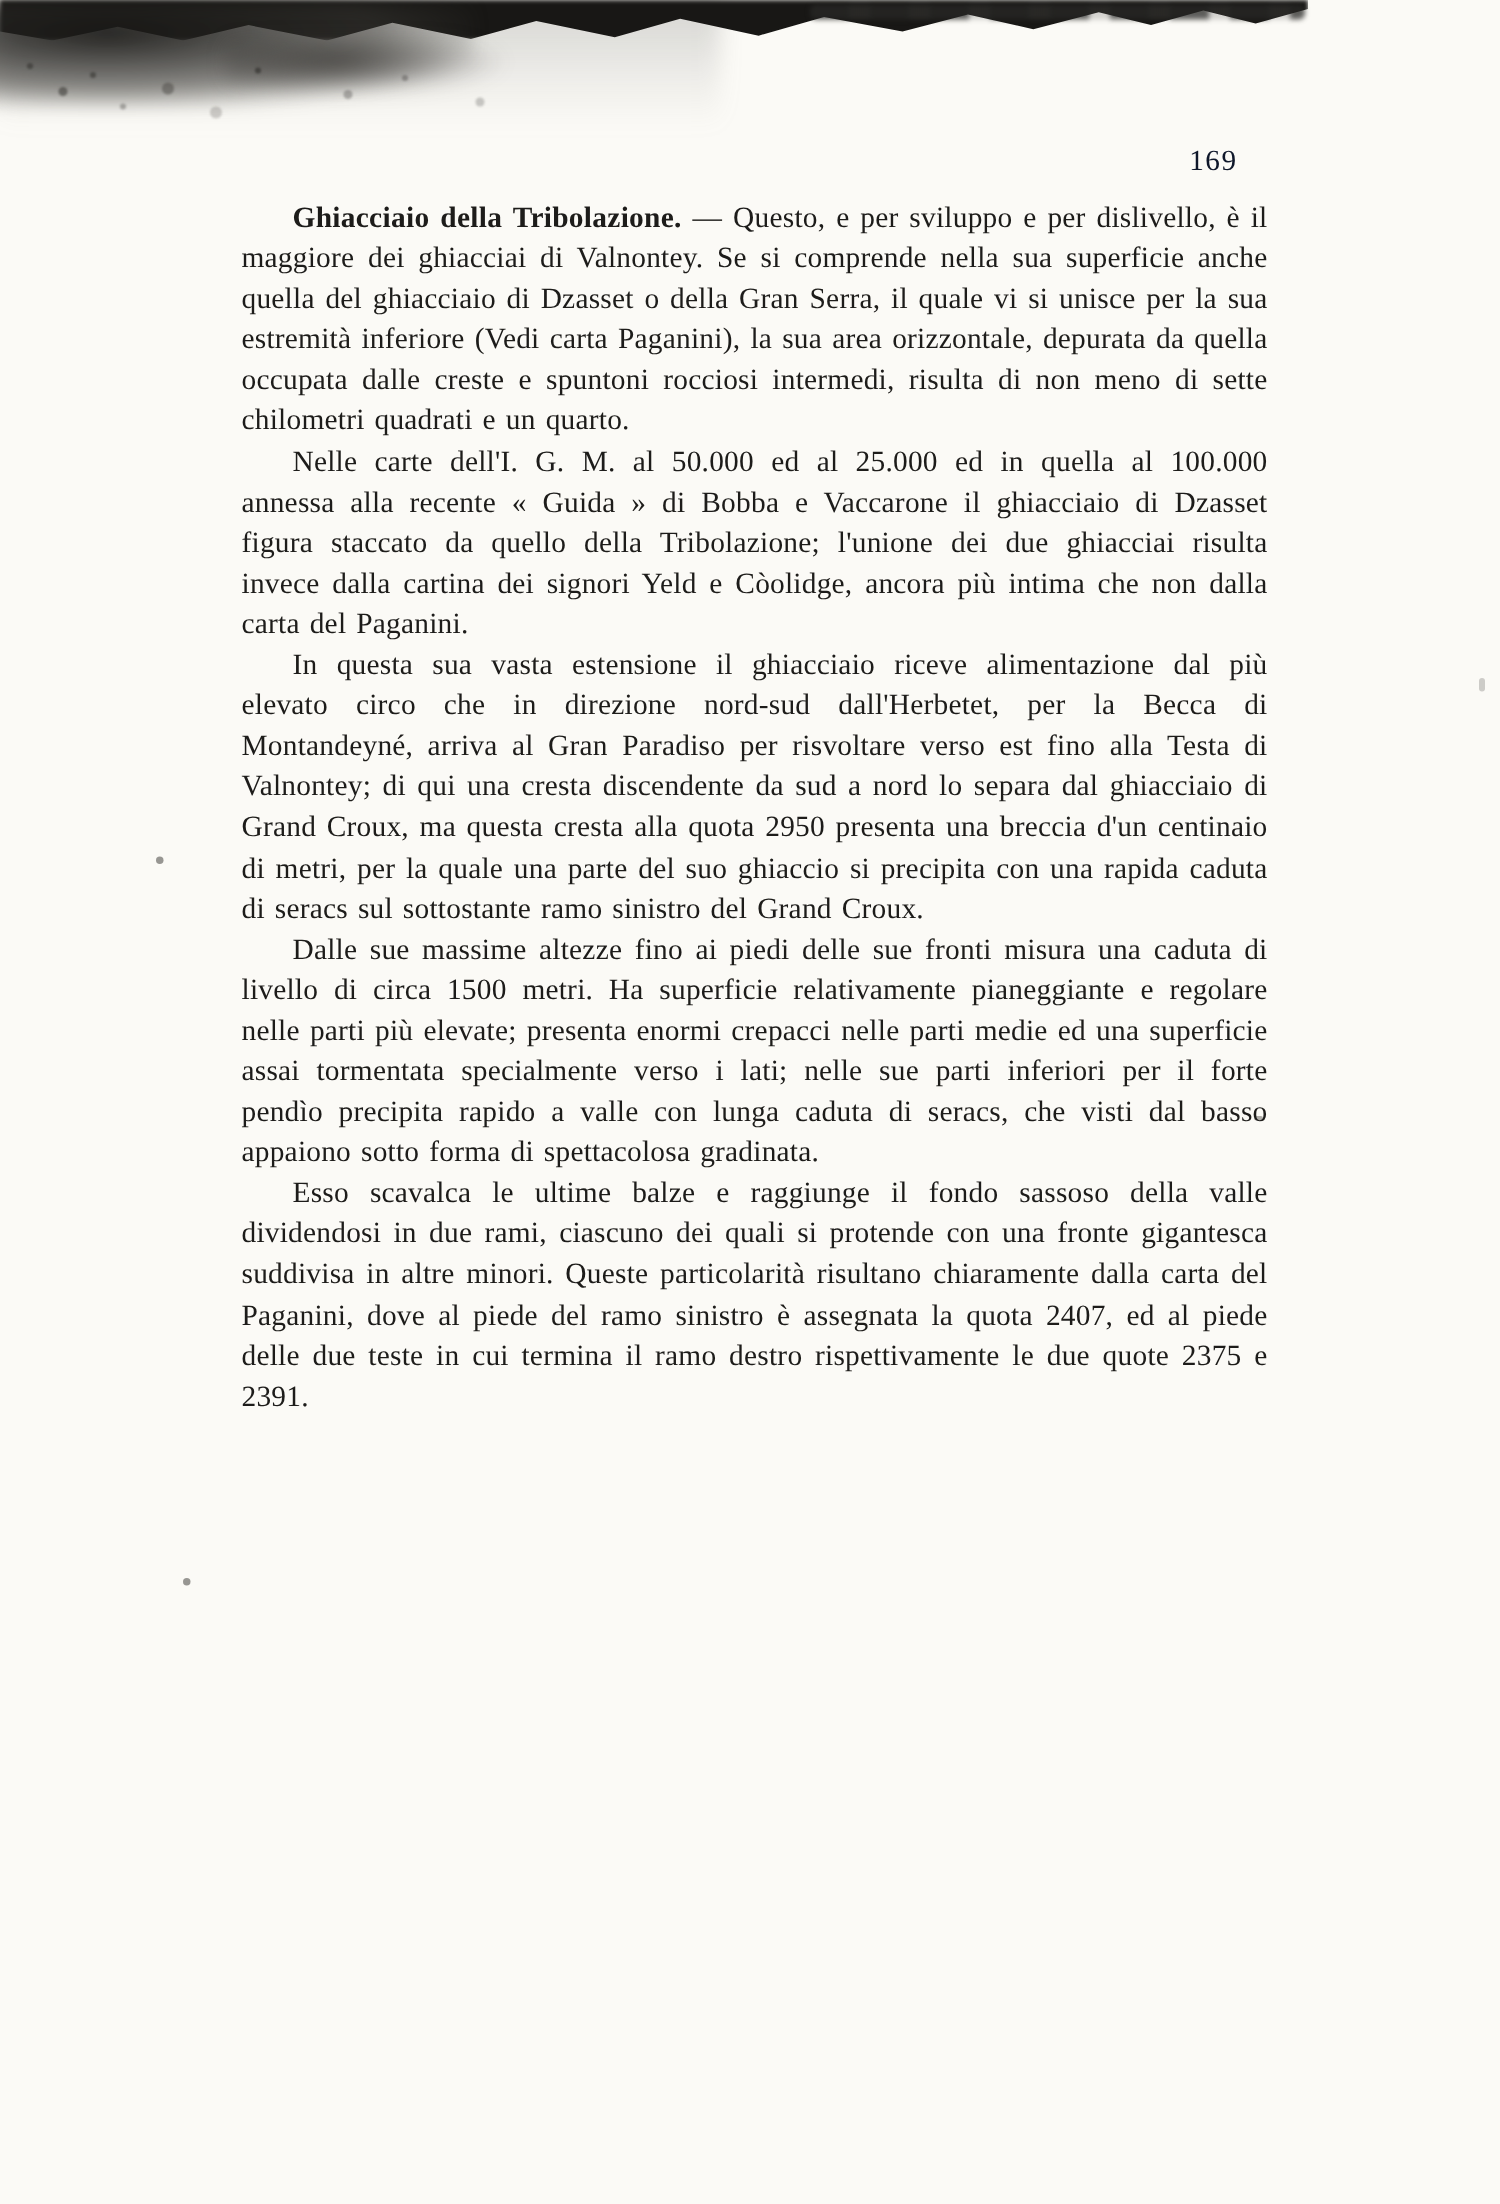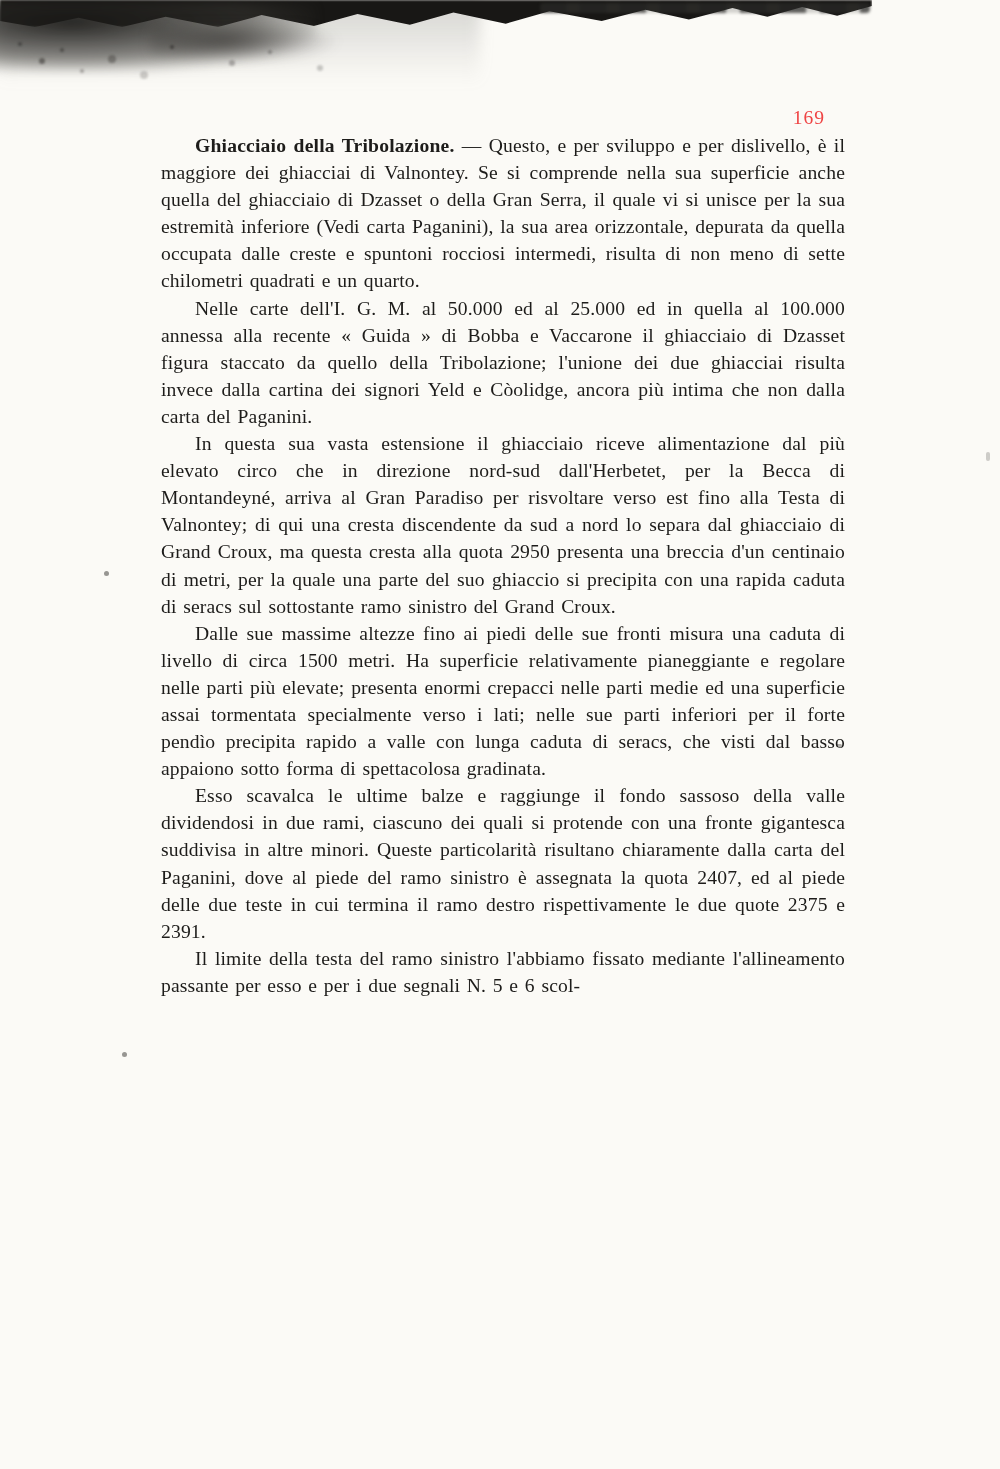--- a/index.html
+++ b/index.html
@@ -69,22 +69,22 @@
   
   .running-header {
     position: absolute; left: 161px; top: 95px; width: 684px; height: 28px;
   }
   .running-header .title {
     display: block; text-align: center;
     font-style: italic; font-size: 19px; letter-spacing: 0.4px;
     color: #22211f;
   }
   .running-header .page-number {
-    position: absolute; right: 20px; top: 12px;
-    font-size: 19.5px; color: #ef4444; letter-spacing: 1px;
+    position: absolute; right: 20px; top: 2px;
+    font-size: 19.5px; color: #0f172a; letter-spacing: 1px;
   }
 
   
   .text-block {
     position: absolute; left: 161px; top: 132px; width: 684px;
   }
   .text-block p {
     margin: 0;
     text-align: justify;
     text-indent: 34px;
@@ -119,16 +119,15 @@
   <div class="running-header">
     <span class="page-number">169</span>
   </div>
 
   <div class="text-block">
     <p><span class="lead">Ghiacciaio della Tribolazione.</span><span> — Questo, e per sviluppo e per dislivello, è il maggiore dei ghiacciai di Valnontey. Se si comprende nella sua superficie anche quella del ghiacciaio di Dzasset o della Gran Serra, il quale vi si unisce per la sua estremità inferiore (Vedi carta Paganini), la sua area orizzontale, depurata da quella occupata dalle creste e spuntoni rocciosi intermedi, risulta di non meno di sette chilometri quadrati e un quarto.</span></p>
     <p>Nelle carte dell'I. G. M. al 50.000 ed al 25.000 ed in quella al 100.000 annessa alla recente « Guida » di Bobba e Vaccarone il ghiacciaio di Dzasset figura staccato da quello della Tribolazione; l'unione dei due ghiacciai risulta invece dalla cartina dei signori Yeld e Còolidge, ancora più intima che non dalla carta del Paganini.</p>
     <p>In questa sua vasta estensione il ghiacciaio riceve alimentazione dal più elevato circo che in direzione nord-sud dall'Herbetet, per la Becca di Montandeyné, arriva al Gran Paradiso per risvoltare verso est fino alla Testa di Valnontey; di qui una cresta discendente da sud a nord lo separa dal ghiacciaio di Grand Croux, ma questa cresta alla quota 2950 presenta una breccia d'un centinaio di metri, per la quale una parte del suo ghiaccio si precipita con una rapida caduta di seracs sul sottostante ramo sinistro del Grand Croux.</p>
     <p>Dalle sue massime altezze fino ai piedi delle sue fronti misura una caduta di livello di circa 1500 metri. Ha superficie relativamente pianeggiante e regolare nelle parti più elevate; presenta enormi crepacci nelle parti medie ed una superficie assai tormentata specialmente verso i lati; nelle sue parti inferiori per il forte pendìo precipita rapido a valle con lunga caduta di seracs, che visti dal basso appaiono sotto forma di spettacolosa gradinata.</p>
     <p>Esso scavalca le ultime balze e raggiunge il fondo sassoso della valle dividendosi in due rami, ciascuno dei quali si protende con una fronte gigantesca suddivisa in altre minori. Queste particolarità risultano chiaramente dalla carta del Paganini, dove al piede del ramo sinistro è assegnata la quota 2407, ed al piede delle due teste in cui termina il ramo destro rispettivamente le due quote 2375 e 2391.</p>
-    <p>Il limite della testa del ramo sinistro l'abbiamo fissato mediante l'allineamento passante per esso e per i due segnali N. 5 e 6 scol-</p>
   </div>
 
 </div>
 
 </body></html>

